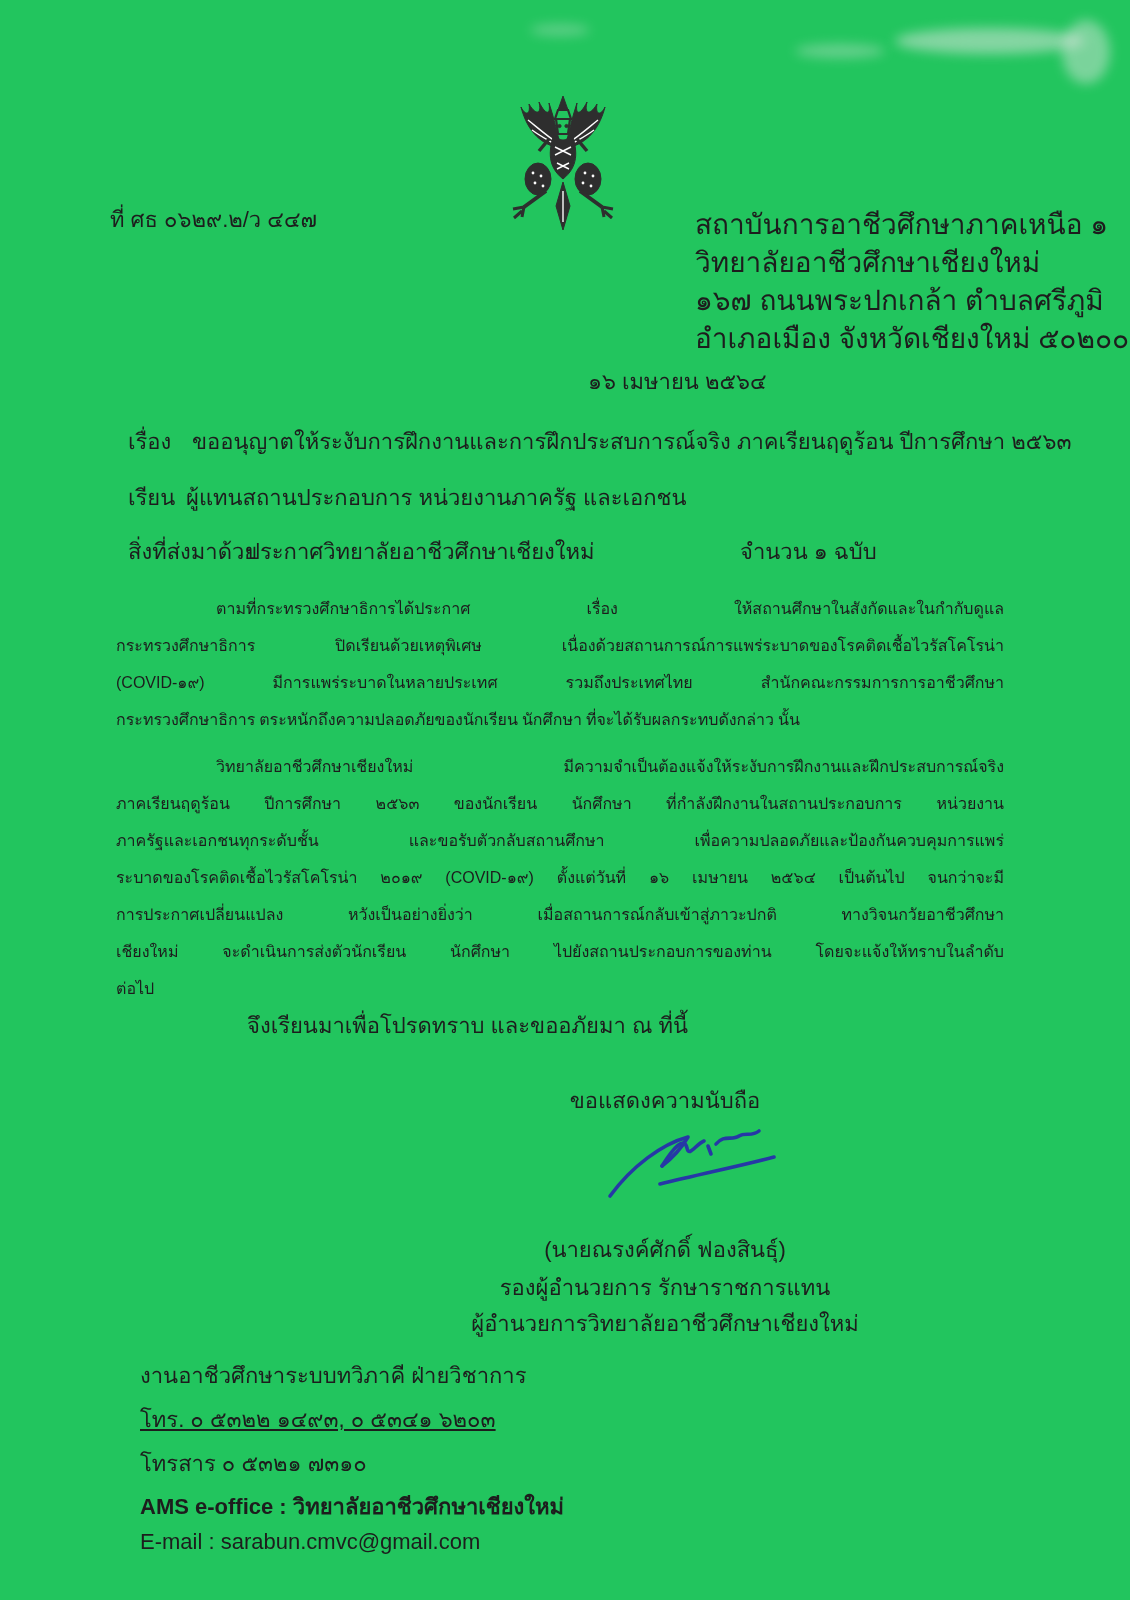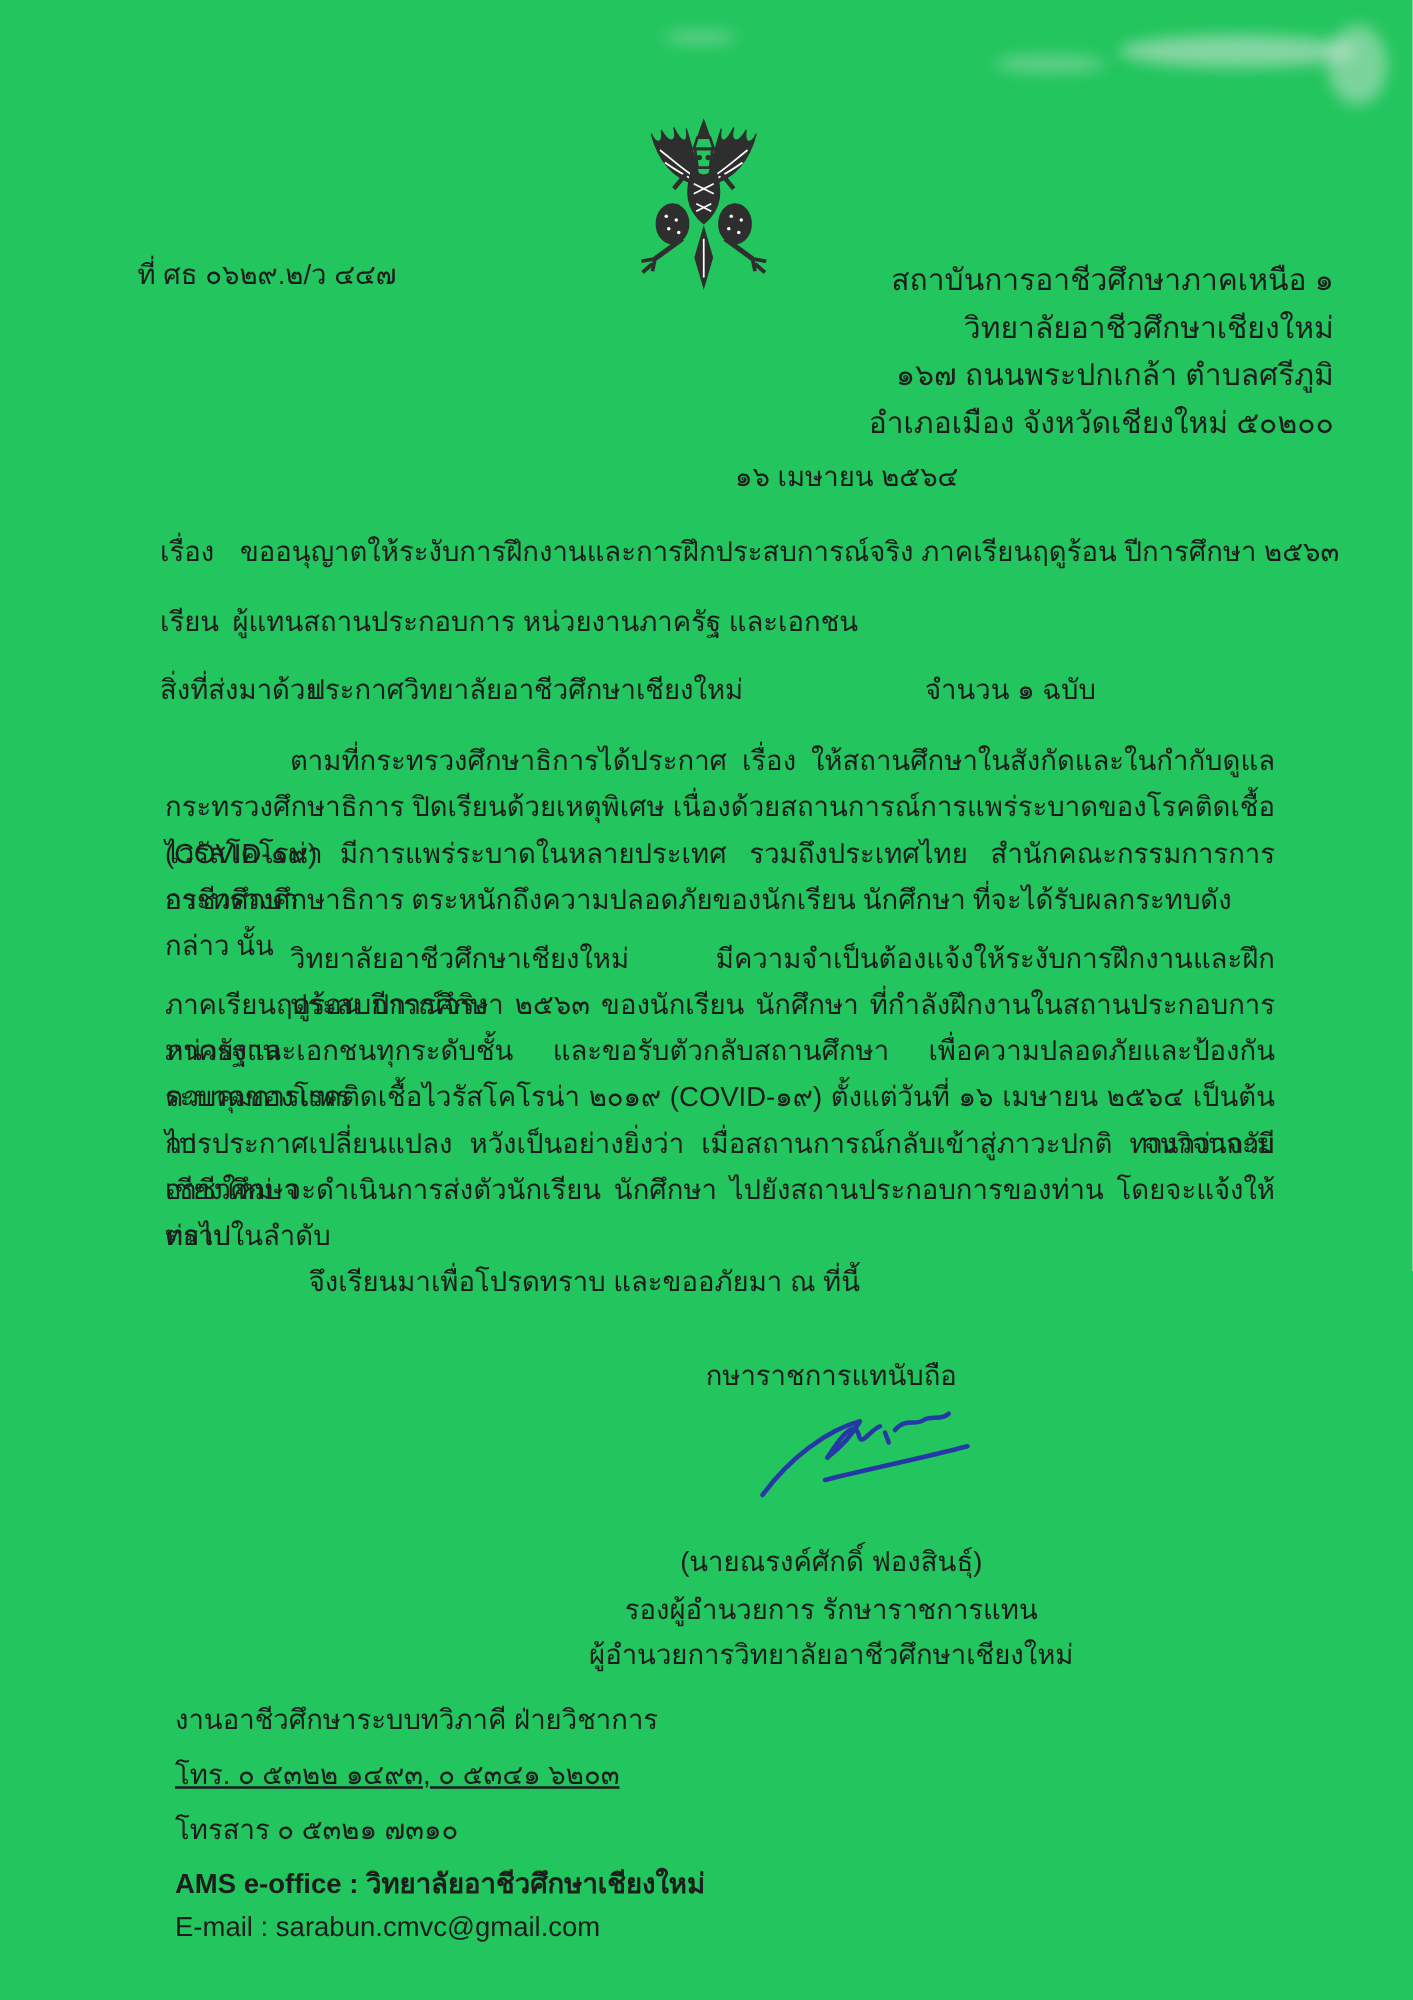--- a/index.html
+++ b/index.html
@@ -12,30 +12,30 @@
   }
   .t{position:absolute;font-size:22px;line-height:1.25;white-space:nowrap;}
   .smudge{position:absolute;background:#e6e6e6;border-radius:50%;filter:blur(6px);opacity:.5;}
   .s1{left:895px;top:28px;width:190px;height:26px;}
   .s2{left:795px;top:44px;width:90px;height:14px;opacity:.35;}
   .s3{left:1062px;top:20px;width:48px;height:64px;opacity:.45;}
   .s4{left:530px;top:24px;width:60px;height:12px;opacity:.3;}
 
   .ref{left:110px;top:206px;}
   .emblem{position:absolute;left:488px;top:94px;width:150px;height:154px;}
-  .sender{position:absolute;left:695px;top:206px;font-size:24px;line-height:38px;white-space:nowrap;text-align:right;}
+  .sender{position:absolute;left:695px;top:206px;font-size:28px;line-height:38px;white-space:nowrap;}
   .date{left:588px;top:368px;text-align:right;}
 
   .label{position:absolute;left:128px;}
   .subject-row{top:428px;} .subject-text{position:absolute;left:192px;}
   .to-row{top:484px;}      .to-text{position:absolute;left:186px;}
   .attach-row{top:538px;}  .attach-text{position:absolute;left:246px;}
   .attach-count{position:absolute;left:740px;}
 
-  .para{position:absolute;left:132px;width:888px;font-size:22px;}
+  .para{position:absolute;left:116px;width:888px;font-size:16px;}
   .para .bl{display:block;height:37px;line-height:37px;white-space:nowrap;overflow:visible;
             text-align:justify;text-align-last:justify;white-space:normal;}
   .para .bl.noj{text-align:left;text-align-last:left;font-family:Liberation Serif, serif;}
   .para .bl.ind{padding-left:100px;}
   .p1{top:590px;}
   .p2{top:748px;}
   .closing{left:247px;top:1012px;}
 
   .cblock{position:absolute;left:400px;width:530px;text-align:center;font-size:22px;white-space:nowrap;}
   .salutation{top:1083px;}
@@ -132,21 +132,21 @@
     <span class="bl">ภาคเรียนฤดูร้อน ปีการศึกษา ๒๕๖๓ ของนักเรียน นักศึกษา ที่กำลังฝึกงานในสถานประกอบการ หน่วยงาน</span>
     <span class="bl">ภาครัฐและเอกชนทุกระดับชั้น และขอรับตัวกลับสถานศึกษา เพื่อความปลอดภัยและป้องกันควบคุมการแพร่</span>
     <span class="bl">ระบาดของโรคติดเชื้อไวรัสโคโรน่า ๒๐๑๙ (COVID-๑๙) ตั้งแต่วันที่ ๑๖ เมษายน ๒๕๖๔ เป็นต้นไป จนกว่าจะมี</span>
     <span class="bl">การประกาศเปลี่ยนแปลง  หวังเป็นอย่างยิ่งว่า เมื่อสถานการณ์กลับเข้าสู่ภาวะปกติ ทางวิจนกวัยอาชีวศึกษา</span>
     <span class="bl">เชียงใหม่ จะดำเนินการส่งตัวนักเรียน นักศึกษา ไปยังสถานประกอบการของท่าน โดยจะแจ้งให้ทราบในลำดับ</span>
     <span class="bl noj">ต่อไป</span>
   </div>
 
   <div class="t closing">จึงเรียนมาเพื่อโปรดทราบ และขออภัยมา ณ ที่นี้</div>
 
-  <div class="cblock salutation">กษาราชการแทนับถือ</div>
+  <div class="cblock salutation">ขอแสดงความนับถือ</div>
 
   <div class="sig">
     <svg viewBox="0 0 195 90" width="195" height="90" aria-hidden="true">
       <g fill="none" stroke="#2638a6" stroke-width="3.6" stroke-linecap="round" stroke-linejoin="round">
         <path d="M8 76 C30 46 60 24 86 17 C79 29 69 39 60 46"></path>
         <path d="M60 46 C72 27 82 16 85 28 C87 38 94 24 102 21"></path>
         <path d="M106 26 l3 8"></path>
         <path d="M114 24 C122 14 130 21 137 16 C143 12 150 17 157 11"></path>
         <path d="M58 64 C98 54 138 46 172 37"></path>
       </g>

